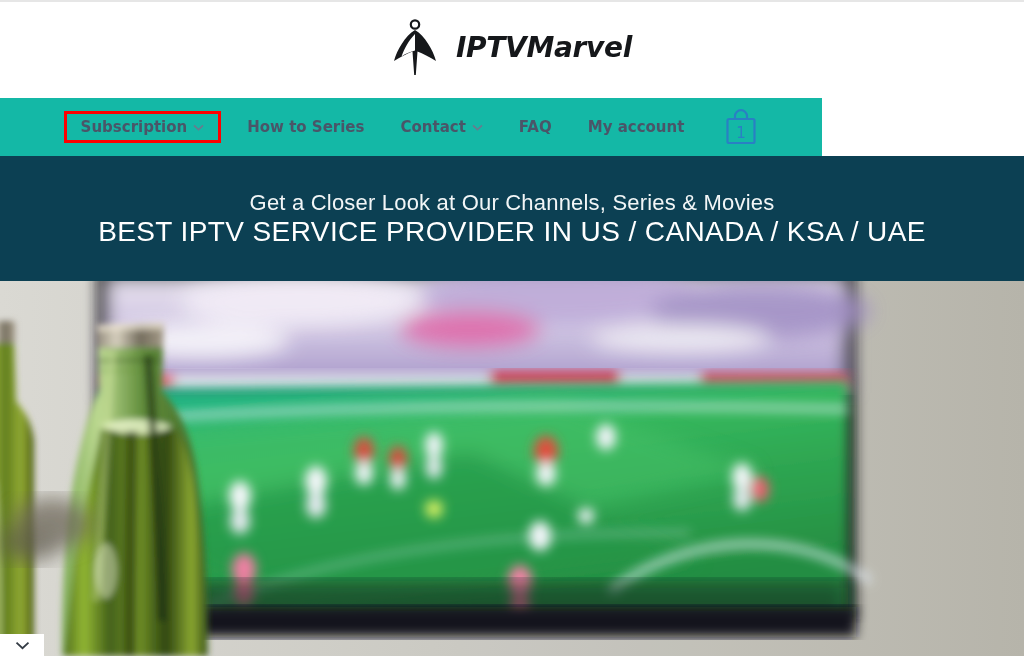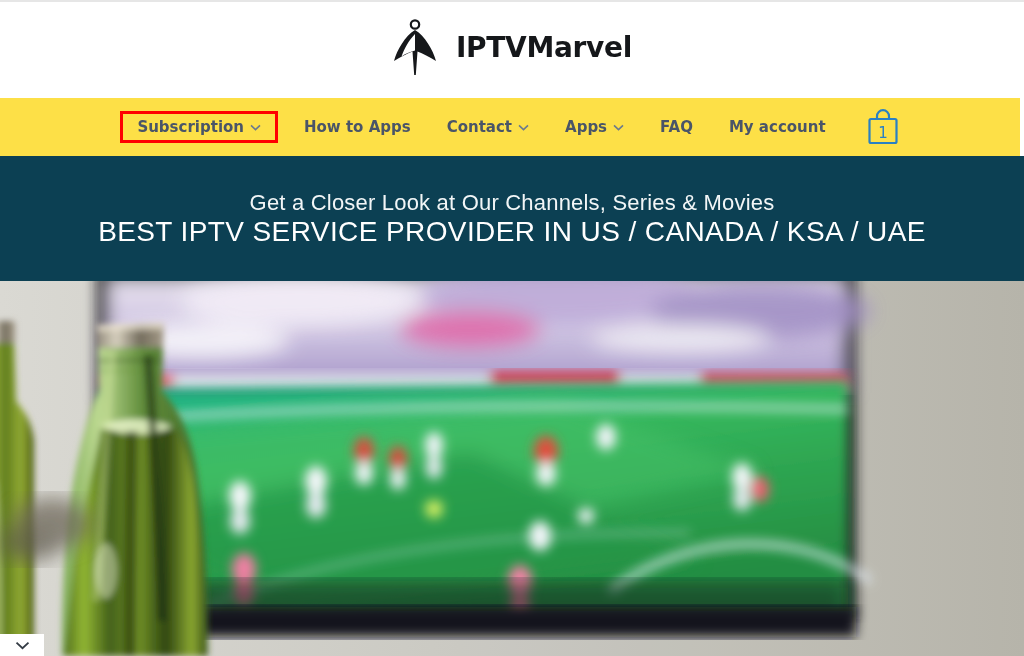--- a/index.html
+++ b/index.html
@@ -17,26 +17,27 @@
   .header { position:absolute; top:2px; left:0; width:1024px; height:96px; background:#fff; }
   .logo-wrap {
     position:absolute; left:0; right:0; top:8px; height:74px;
     display:flex; align-items:center; justify-content:center; gap:18px;
   }
   .logo-mark { width:46px; height:58px; display:block; flex:0 0 auto; }
   .logo-text {
     font-size:28px; font-weight:bold; color:#15171a;
     letter-spacing:-0.3px; white-space:nowrap;
     font-family:"DejaVu Sans", sans-serif;
+    font-style:italic;
   }
 
   
   .nav {
-    position:absolute; top:98px; left:0; width:1020px; height:58px;
-    background:#fde047;
+    position:absolute; top:98px; left:0; width:822px; height:58px;
+    background:#14b8a6;
     display:flex; align-items:center; justify-content:center;
   }
   .nav-inner { display:flex; align-items:center; gap:0; }
   .nav-item {
     position:relative;
     display:flex; align-items:center; gap:6px;
     padding:6px 18px;
     font-size:15px; font-weight:bold; color:#4a5568;
     white-space:nowrap; cursor:pointer;
     font-family:"DejaVu Sans", sans-serif;
@@ -109,36 +110,30 @@
     <div class="nav-inner">
 
       <div class="nav-item highlight">
         <span>Subscription</span>
         <svg class="chev" viewBox="0 0 11 7">
             <path d="M1 1.4 L5.5 5.6 L10 1.4"></path>
           </svg>
       </div>
 
       <div class="nav-item">
-        <span>How to Apps</span>
+        <span>How to Series</span>
       </div>
 
       <div class="nav-item">
         <span>Contact</span>
         <svg class="chev" viewBox="0 0 11 7">
             <path d="M1 1.4 L5.5 5.6 L10 1.4"></path>
           </svg>
       </div>
 
-      <div class="nav-item">
-        <span>Apps</span>
-        <svg class="chev" viewBox="0 0 11 7">
-            <path d="M1 1.4 L5.5 5.6 L10 1.4"></path>
-          </svg>
-      </div>
 
       <div class="nav-item">
         <span>FAQ</span>
       </div>
 
 
       <div class="nav-item">
         <span>My account</span>
       </div>
 

